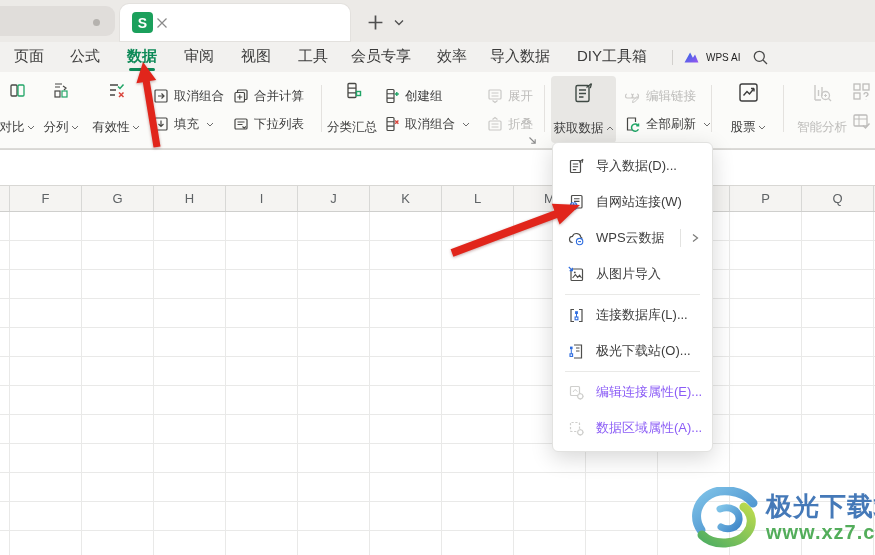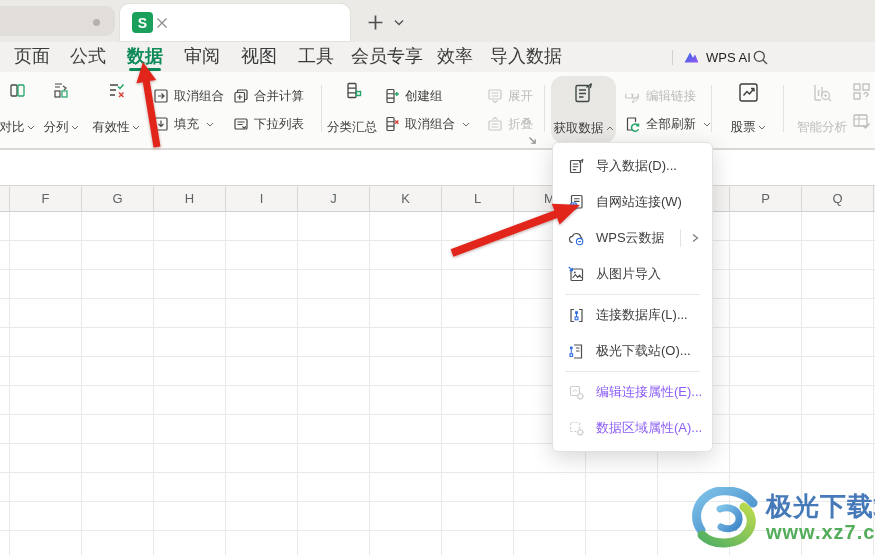--- a/index.html
+++ b/index.html
@@ -12,37 +12,37 @@
   .home-dot { position:absolute; left:93px; top:19px; width:7px; height:7px; border-radius:50%; background:#b5b2ae; }
   .doc-tab { position:absolute; left:120px; top:4px; width:230px; height:37px; background:#fff; border-radius:9px 9px 0 0; box-shadow:0 0 0 1px #e3e1de; display:flex; align-items:center; padding:0 10px 0 12px; }
   .s-logo { width:21px; height:21px; background:#1ba05c; border-radius:4px; color:#fff; font-weight:bold; font-size:14px; display:flex; align-items:center; justify-content:center; }
   .doc-title { font-size:13.5px; color:#2f2f2f; margin-left:10px; flex:1; }
   .tab-close { width:18px; height:18px; display:flex; align-items:center; justify-content:center; color:#8a8a8a; }
   .newtab-btn { position:absolute; left:362px; top:9px; width:26px; height:26px; display:flex; align-items:center; justify-content:center; color:#4f4f4f; }
   .tablist-btn { position:absolute; left:390px; top:13px; width:18px; height:18px; display:flex; align-items:center; justify-content:center; color:#4f4f4f; }
 
   
   .menubar { position:absolute; top:42px; left:0; right:0; height:30px; background:#f2f1ef; }
-  .menu-item { position:absolute; top:0; height:30px; line-height:28px; font-size:18px; color:#3b3b3b; white-space:nowrap; }
+  .menu-item { position:absolute; top:0; height:30px; line-height:28px; font-size:15px; color:#3b3b3b; white-space:nowrap; }
   .menu-item.active { color:#0e8a58; font-weight:bold; }
   .menu-item.active::after { content:""; position:absolute; left:2px; right:2px; bottom:1px; height:3px; border-radius:2px; background:#0e8a58; }
   .mb-sep { position:absolute; left:672px; top:8px; width:1px; height:15px; background:#d2d0cd; }
-  .wpsai { position:absolute; left:683px; top:0; height:30px; display:flex; align-items:center; gap:6px; font-size:13px; color:#1f1f1f; }
+  .wpsai { position:absolute; left:683px; top:0; height:30px; display:flex; align-items:center; gap:6px; font-size:10px; color:#1f1f1f; }
   .mb-search { position:absolute; left:752px; top:7px; width:17px; height:17px; color:#4a4a4a; }
 
   
   .ribbon { position:absolute; top:72px; left:0; right:0; height:77px; background:#fbfbf9; border-bottom:1px solid #dcdbd8; }
   .rb-big { position:absolute; top:6px; height:62px; display:flex; flex-direction:column; align-items:center; justify-content:space-between; padding:3px 0 4px; font-size:12.5px; color:#3c3c3c; }
   .rb-row { position:absolute; height:22px; display:flex; align-items:center; gap:5px; font-size:12.5px; color:#3c3c3c; white-space:nowrap; }
   .row1 { top:13px; } .row2 { top:41px; }
   .rb-sep { position:absolute; top:13px; height:47px; width:1px; background:#e4e2df; }
   .disabled { color:#bdbcba !important; }
   .disabled svg { color:#c9c8c6 !important; }
   .caret { display:inline-block; margin-left:2px; color:#6d6d6d; }
-  .pressed { background:#e8e7e4; border-radius:12px; }
+  .pressed { background:#e8e7e4; border-radius:4px; }
   .icon18 { width:19px; height:19px; color:#474744; }
   .icon22 { width:23px; height:23px; color:#3f4a44; }
   .launcher { position:absolute; left:527px; top:60px; width:11px; height:11px; color:#8b8b8b; }
   .lblrow { display:flex; align-items:center; }
 
   
   .fstrip { position:absolute; top:149px; left:0; right:0; height:37px; background:#fff; border-top:1px solid #d8d7d4; border-bottom:1px solid #d8d7d4; }
   .colheads { position:absolute; top:186px; left:0; right:0; height:26px; background:#f5f4f2; border-bottom:1px solid #cfcfcd; }
   .ch-cell { position:absolute; top:0; height:25px; line-height:25px; text-align:center; font-size:13px; color:#5f6366; border-right:1px solid #d8d8d6; }
   .gridarea { position:absolute; top:212px; left:0; right:0; bottom:0; background:#fff;
@@ -99,20 +99,21 @@
   <div class="menubar">
     <span class="menu-item" style="left:14px">页面</span>
     <span class="menu-item" style="left:70px">公式</span>
     <span class="menu-item active" style="left:127px">数据</span>
     <span class="menu-item" style="left:184px">审阅</span>
     <span class="menu-item" style="left:241px">视图</span>
     <span class="menu-item" style="left:298px">工具</span>
     <span class="menu-item" style="left:351px">会员专享</span>
     <span class="menu-item" style="left:437px">效率</span>
     <span class="menu-item" style="left:490px">导入数据</span>
+    <span class="menu-item" style="left:577px">DIY工具箱</span>
     <div class="mb-sep"></div>
     <div class="wpsai">
       <svg width="17" height="13" viewBox="0 0 18 14">
         <defs>
             <linearGradient id="aig" x1="0" y1="0" x2="1" y2="1">
           <stop offset="0" stop-color="#2b6ae3"></stop>
               <stop offset="1" stop-color="#9a55f2"></stop>
         </linearGradient>
           </defs>
         <path d="M1.5 12.5 L7.5 1.5 L10.5 7.2 L12.8 3.8 L16.5 12.5 Z" fill="url(#aig)"></path>

